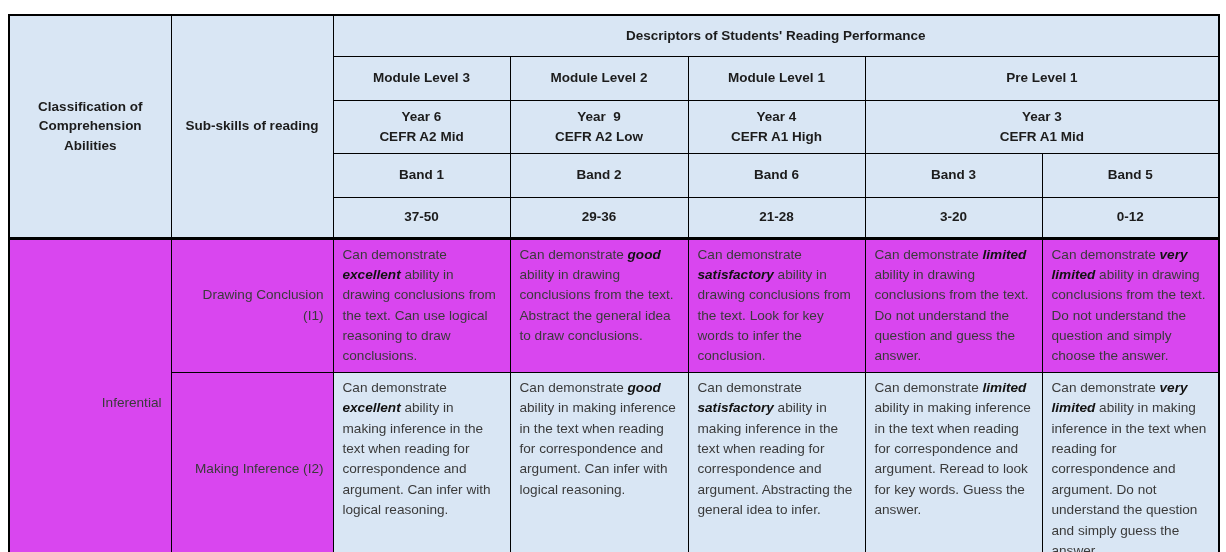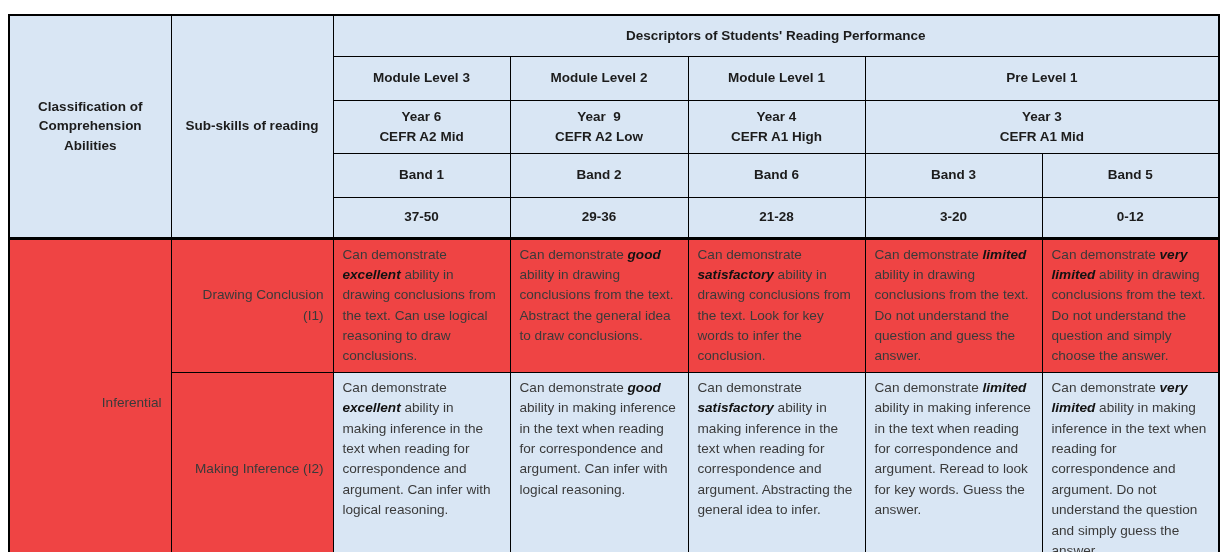--- a/index.html
+++ b/index.html
@@ -30,21 +30,21 @@
     text-align: center;
     vertical-align: middle;
     line-height: 1.45;
     padding: 2px 6px;
   }
   td.hd div { white-space: pre-wrap; }
   tr.score-row td, td.left-hd { border-bottom: 3px solid #000000; }
 
   
   td.bd {
-    background: #ef4444;
+    background: #d946ef;
     font-size: 13.6px;
     color: #3a3a3a;
     line-height: 1.5;
     padding: 5px 9px 5px 9px;
     vertical-align: top;
     text-align: left;
   }
   td.bd strong { color: #121212; font-style: italic; }
   td.center {
     text-align: right;

